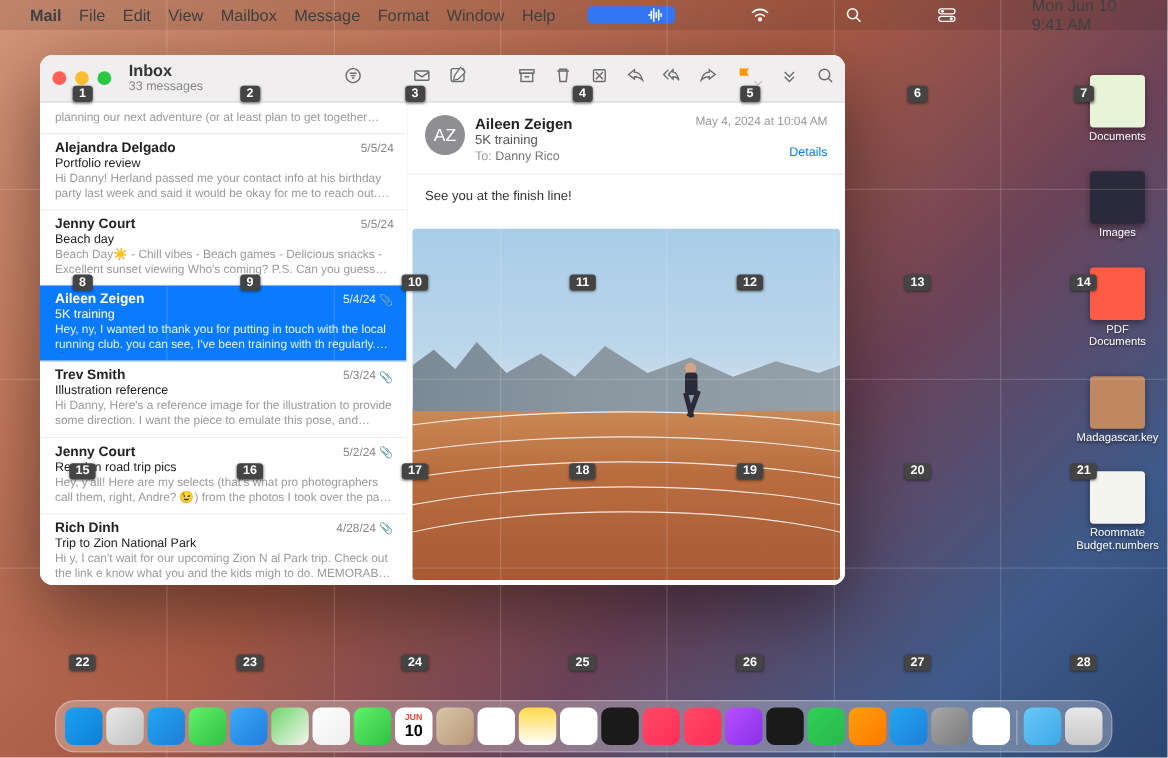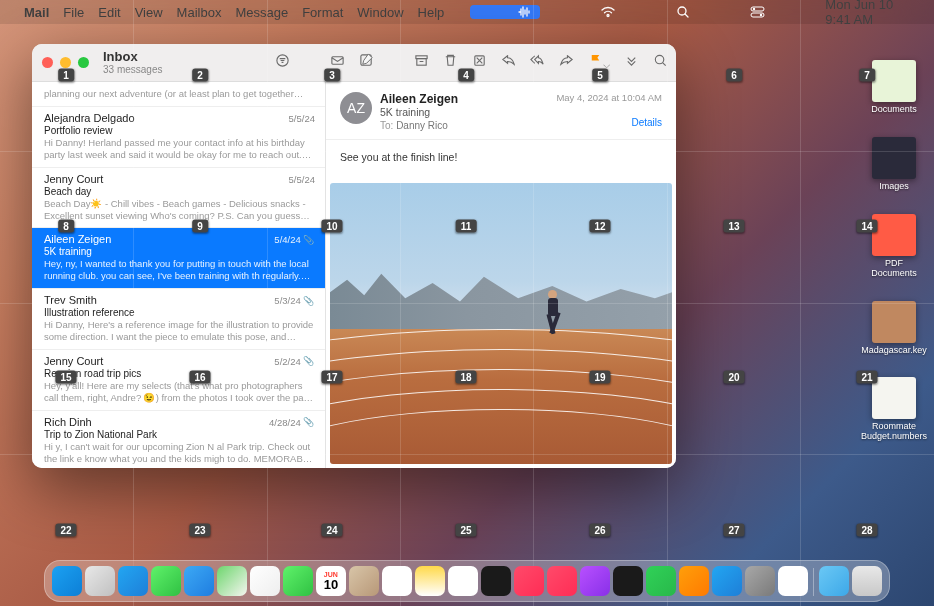--- a/index.html
+++ b/index.html
@@ -43,21 +43,21 @@
 .toolbar-icons .sep { width: 12px; }
 .toolbar-icons svg { width: 15px; height: 15px; }
 .toolbar-icons .flag-icon svg path { fill: #ff9500; }
 
 .mail-body { flex: 1; display: flex; overflow: hidden; }
 .msg-list { width: 294px; background: #fff; overflow-y: auto; border-right: 1px solid #e3e3e3; font-size: 10.5px; }
 .msg-item { padding: 5px 10px 6px 12px; border-bottom: 1px solid #eee; cursor: default; }
 .msg-item.sel { background: #0a7aff; color: #fff; }
 .msg-item.sel .meta, .msg-item.sel .preview { color: rgba(255,255,255,0.9); }
 .msg-item .row1 { display: flex; justify-content: space-between; align-items: baseline; }
-.msg-item .sender { font-weight: 400; font-size: 11px; color: #222; }
+.msg-item .sender { font-weight: 700; font-size: 11px; color: #222; }
 .msg-item.sel .sender { color: #fff; }
 .msg-item .meta { font-size: 9.5px; color: #888; display:flex; gap:3px; align-items:center;}
 .msg-item .subject { font-size: 10px; color: #222; margin-top: 1px; }
 .msg-item.sel .subject { color: #fff; }
 .msg-item .preview { font-size: 9.5px; color: #9a9a9a; line-height: 1.25; margin-top: 1px; overflow: hidden; display: -webkit-box; -webkit-line-clamp: 2; -webkit-box-orient: vertical;}
 .msg-item.partial .preview { -webkit-line-clamp: 1; }
 .clip { font-size: 9px; }
 
 .msg-view { flex: 1; background: #fff; display: flex; flex-direction: column; overflow: hidden;}
 .msg-header { padding: 10px 14px 8px; border-bottom: 1px solid #eee; }

